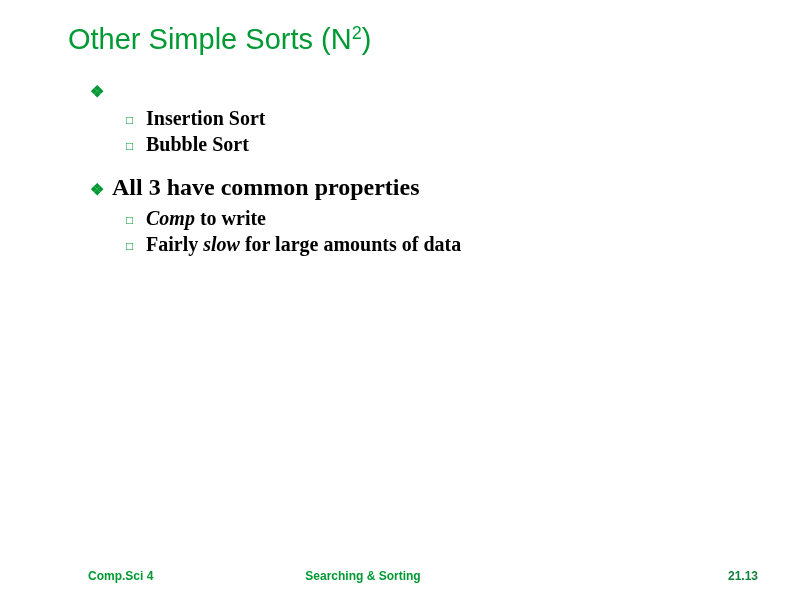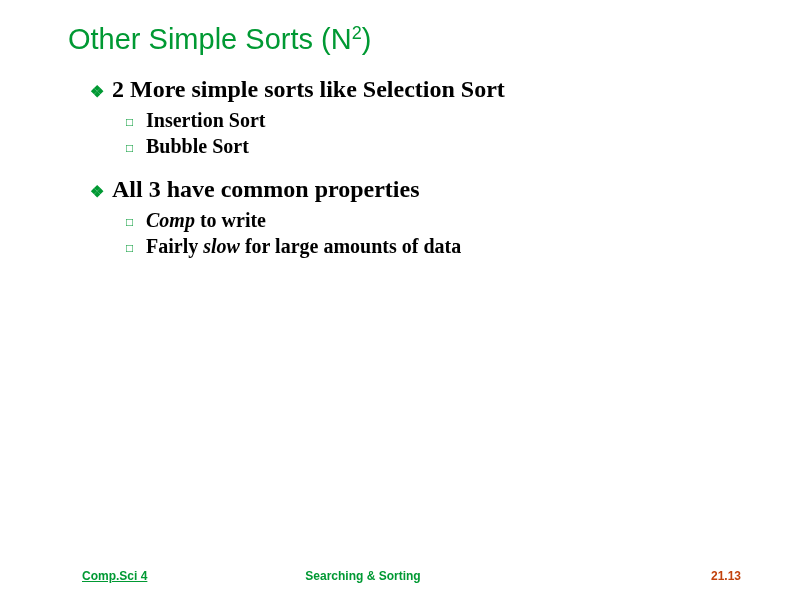--- a/index.html
+++ b/index.html
@@ -82,51 +82,49 @@
     position: absolute;
     bottom: 26px;
     left: 0;
     width: 794px;
     font-family: Arial, Helvetica, sans-serif;
     font-weight: 700;
     font-size: 12px;
   }
   .footer-left {
     position: absolute;
-    left: 82px;
+    left: 88px;
     color: #009933;
-    text-decoration: underline;
   }
   .footer-center {
     position: absolute;
     left: 0;
     width: 726px;
     text-align: center;
     color: #009933;
   }
   .footer-right {
     position: absolute;
-    right: 53px;
-    color: #c2410c;
+    right: 36px;
+    color: #15803d;
   }
 </style>
 </head>
 <body>
 
 <div class="slide">
 
   <div class="title">
     <span>Other Simple Sorts (N</span><sup>2</sup><span>)</span>
   </div>
 
   <div class="body">
 
     <div class="l1">
       <span class="bullet">❖</span>
-      <span class="txt">2 More simple sorts like Selection Sort</span>
     </div>
     <div class="l2-group">
       <div class="l2">
         <span class="bullet">□</span>
         <span class="txt">Insertion Sort</span>
       </div>
       <div class="l2">
         <span class="bullet">□</span>
         <span class="txt">Bubble Sort</span>
       </div>

